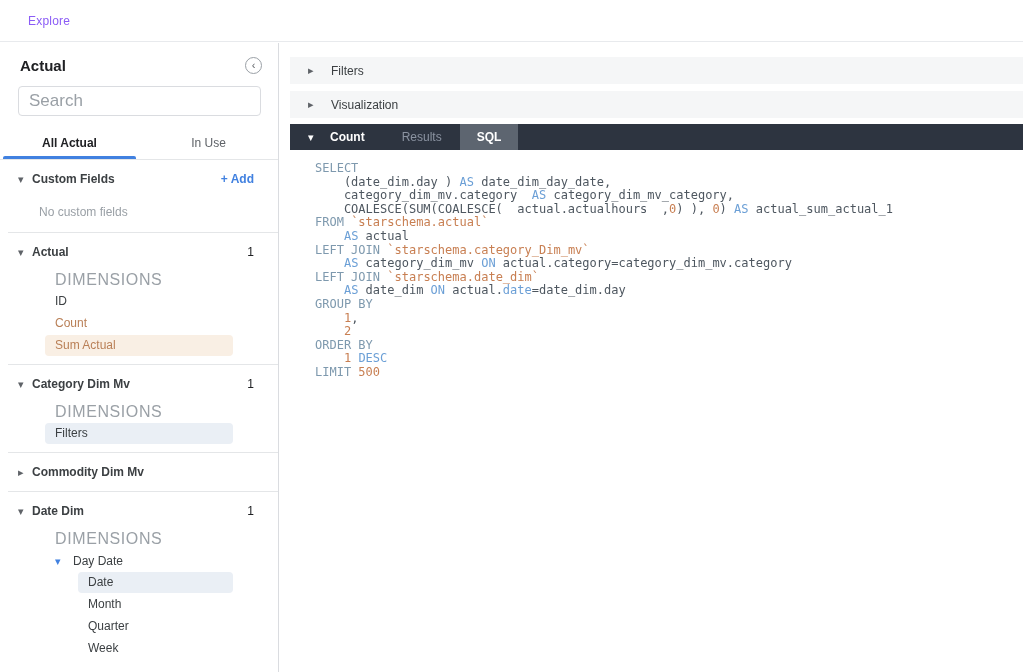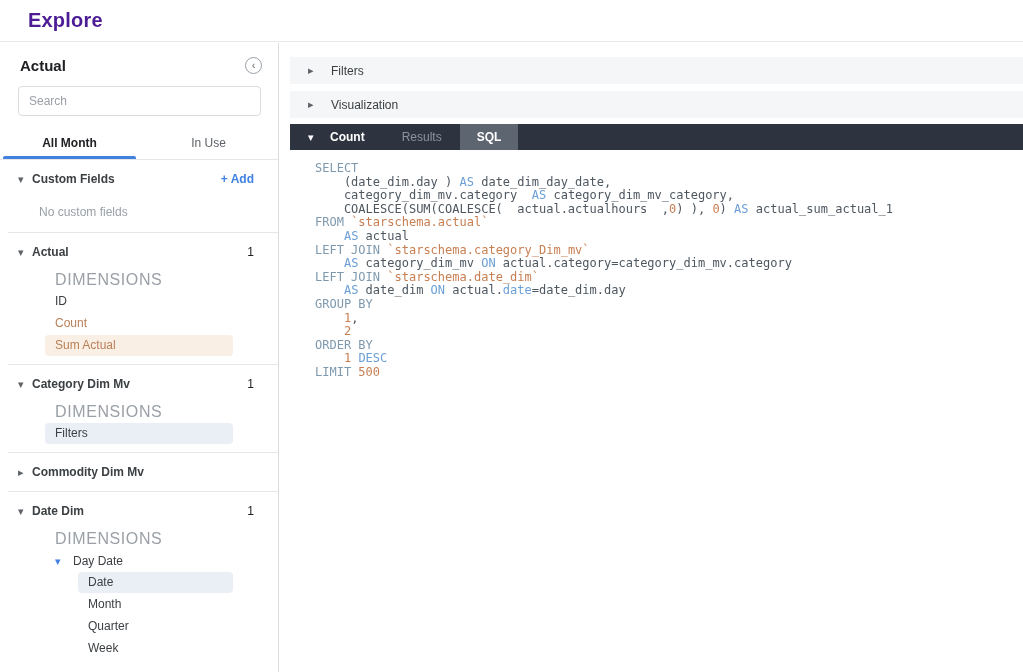--- a/index.html
+++ b/index.html
@@ -2,31 +2,31 @@
 <html style="--accent-blue: #4181e0; --measure-orange: #b97f56; --selected-measure-bg: #f9efe4; --selected-dimension-bg: #eaeff5; --dark-bar: #2d3440; --sql-tab-bg: #5d6570; --sql-keyword: #7e99ae; --sql-blue: #6b9fd6; --sql-string: #c87f52; --sql-plain: #4e5760;"><head>
 <meta charset="utf-8">
 <style>
   * { margin:0; padding:0; box-sizing:border-box; }
   html,body { width:1023px; height:672px; overflow:hidden; background:#fff;
               font-family:"Liberation Sans", sans-serif; color:#3c4043; }
 
   
   .app-header { position:absolute; left:0; top:0; width:1023px; height:42px;
                 background:#fff; border-bottom:1px solid #e8eaed; display:flex; align-items:center; }
-  .app-title { font-size:20px; color:#4c1d95; margin-left:28px; letter-spacing:.2px;font-weight:bold; }
+  .app-title { font-size:12px; color:#8b5cf6; margin-left:28px; letter-spacing:.2px; }
 
   
   .sidebar { position:absolute; left:0; top:43px; width:279px; height:629px;
              background:#fff; border-right:1px solid #dadce0; overflow:hidden; }
   .sb-head { display:flex; align-items:center; margin:14px 16px 0 20px; }
   .sb-title { font-size:15px; font-weight:bold; color:#202124; flex:1; }
   .collapse-btn { width:17px; height:17px; border:1px solid #9aa0a6; border-radius:50%;
                   color:#5f6368; font-size:11px; line-height:15px; text-align:center; cursor:pointer; }
   .sb-search { display:block; width:243px; margin:12px 18px 0 18px; height:30px;
-               border:1px solid #dadce0; border-radius:4px; padding:12px 10px; font-size:12px;
+               border:1px solid #dadce0; border-radius:4px; padding:12px 10px; font-size:17px;
                color:#3c4043; outline:none; font-family:"Liberation Sans",sans-serif; }
   .sb-search::placeholder { color:#9aa0a6; }
   .sb-tabs { display:flex; margin-top:12px; border-bottom:1px solid #e4e6e8; }
   .sb-tab { flex:1; text-align:center; font-size:12px; padding:8px 0 9px; color:#5f6368; cursor:pointer; position:relative; }
   .sb-tab.active { color:#202124; font-weight:bold; }
   .sb-tab.active:after { content:""; position:absolute; left:3px; right:3px; bottom:0; height:3px;
                          background:var(--accent-blue,#4181e0); border-radius:2px 2px 0 0; }
 
   .fields { font-size:12px; }
   .sec-row { display:flex; align-items:center; height:30px; padding:0 24px 0 18px; margin-top:4px; cursor:pointer; }
@@ -78,21 +78,21 @@
   <div class="app-title">Explore</div>
 </header>
 
 <aside class="sidebar">
   <div class="sb-head">
     <div class="sb-title">Actual</div>
     <div class="collapse-btn">‹</div>
   </div>
   <input class="sb-search" placeholder="Search" style="">
   <div class="sb-tabs">
-    <div class="sb-tab active">All Month</div>
+    <div class="sb-tab active">All Actual</div>
     <div class="sb-tab">In Use</div>
   </div>
 
   <div class="fields">
 
     <div class="sec-row">
       <span class="caret">▾</span>
       <span class="sec-name">Custom Fields</span>
       <span class="add-link">+ Add</span>
     </div>

